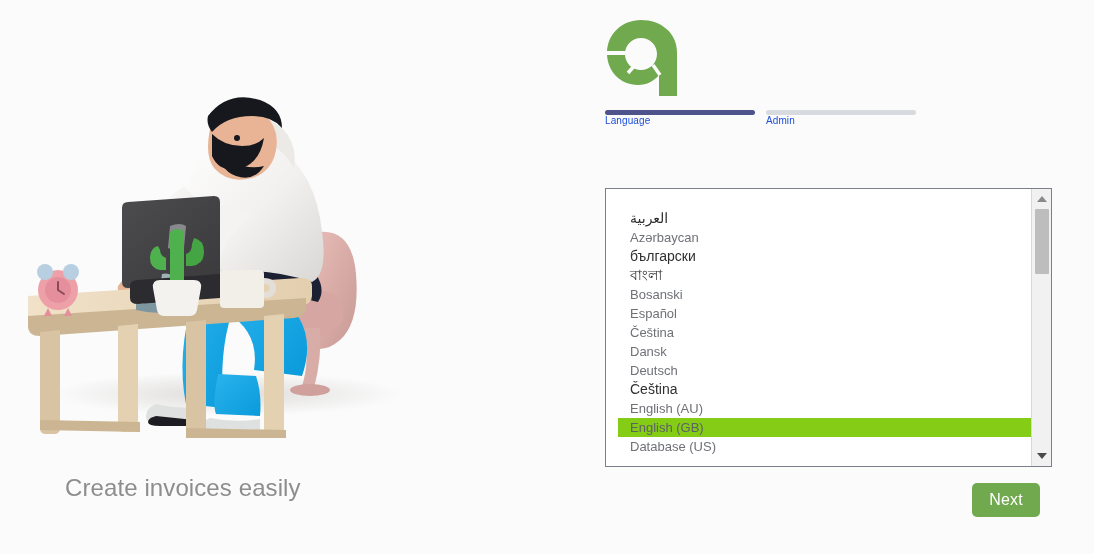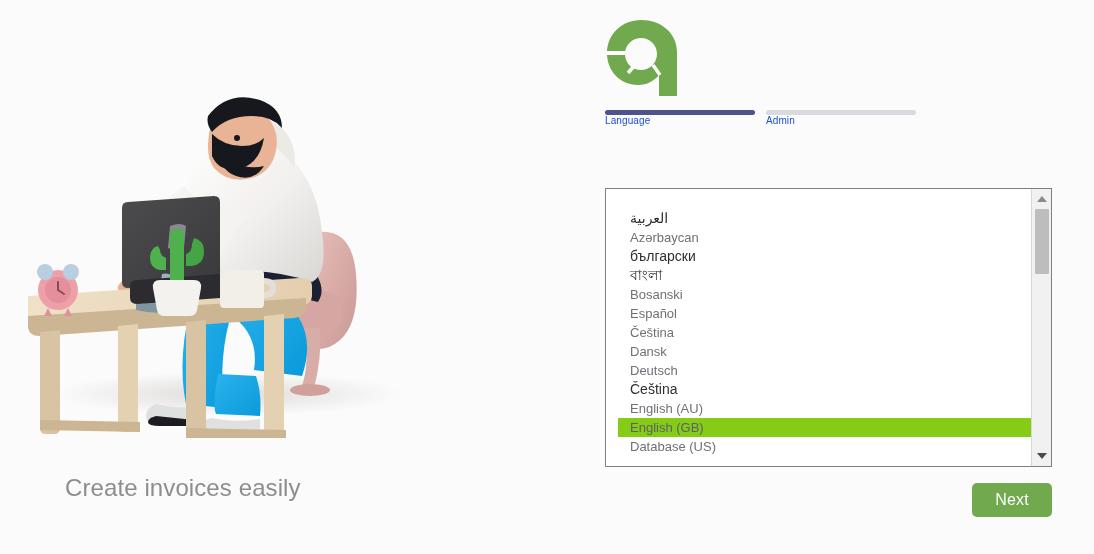--- a/index.html
+++ b/index.html
@@ -135,21 +135,21 @@
     left: 3px; top: 20px;
     width: 14px; height: 65px;
     background: #bdbdbd;
     border-radius: 1px;
   }
 
   
   #next-button {
     position: absolute;
     left: 386px; top: 483px;
-    width: 80px; height: 34px;
+    width: 68px; height: 34px;
     background: #70a94e;
     border: none;
     border-radius: 5px;
     color: #ffffff;
     font-size: 16px;
     font-family: "Liberation Sans", sans-serif;
     cursor: pointer;
     letter-spacing: .2px;
   }
 </style>

